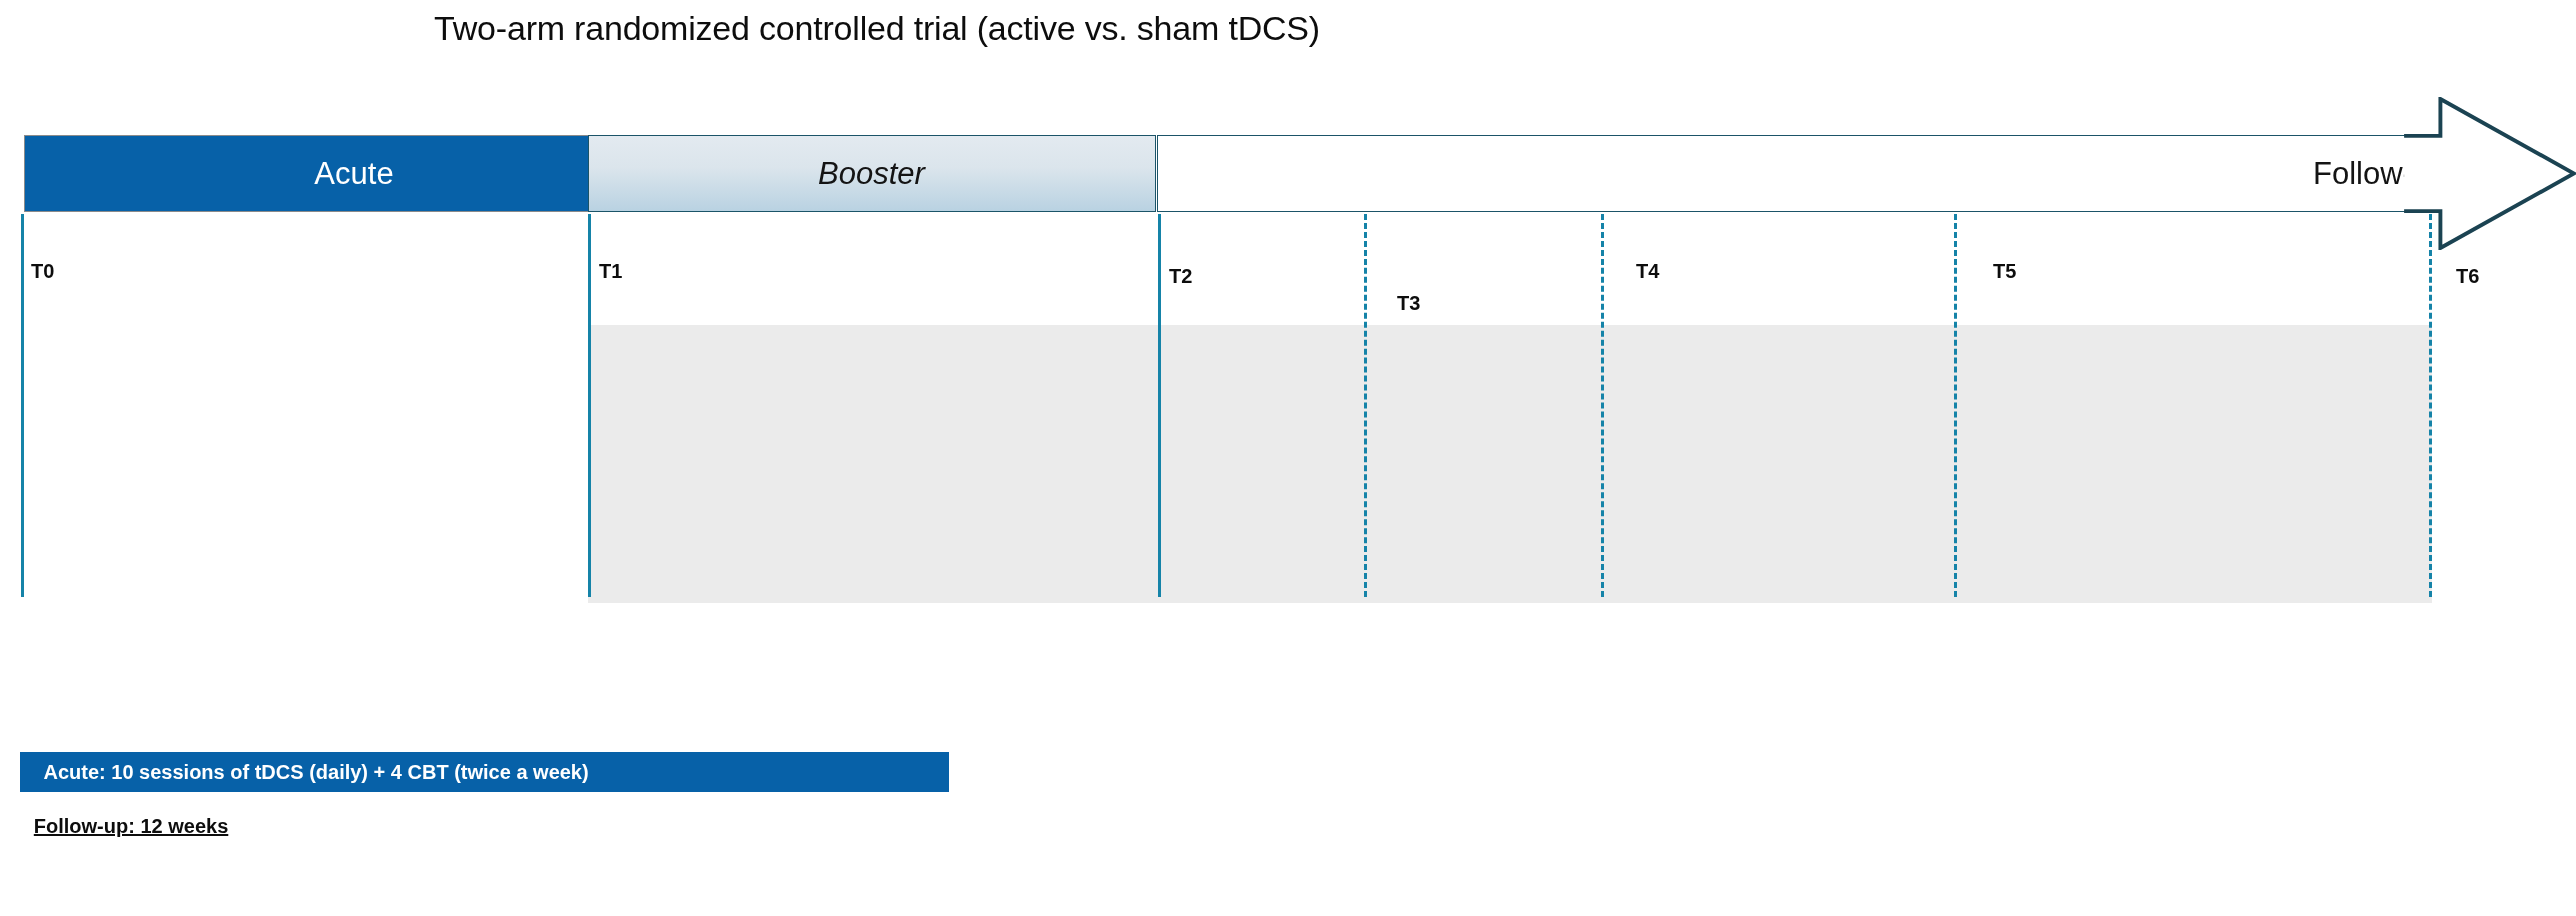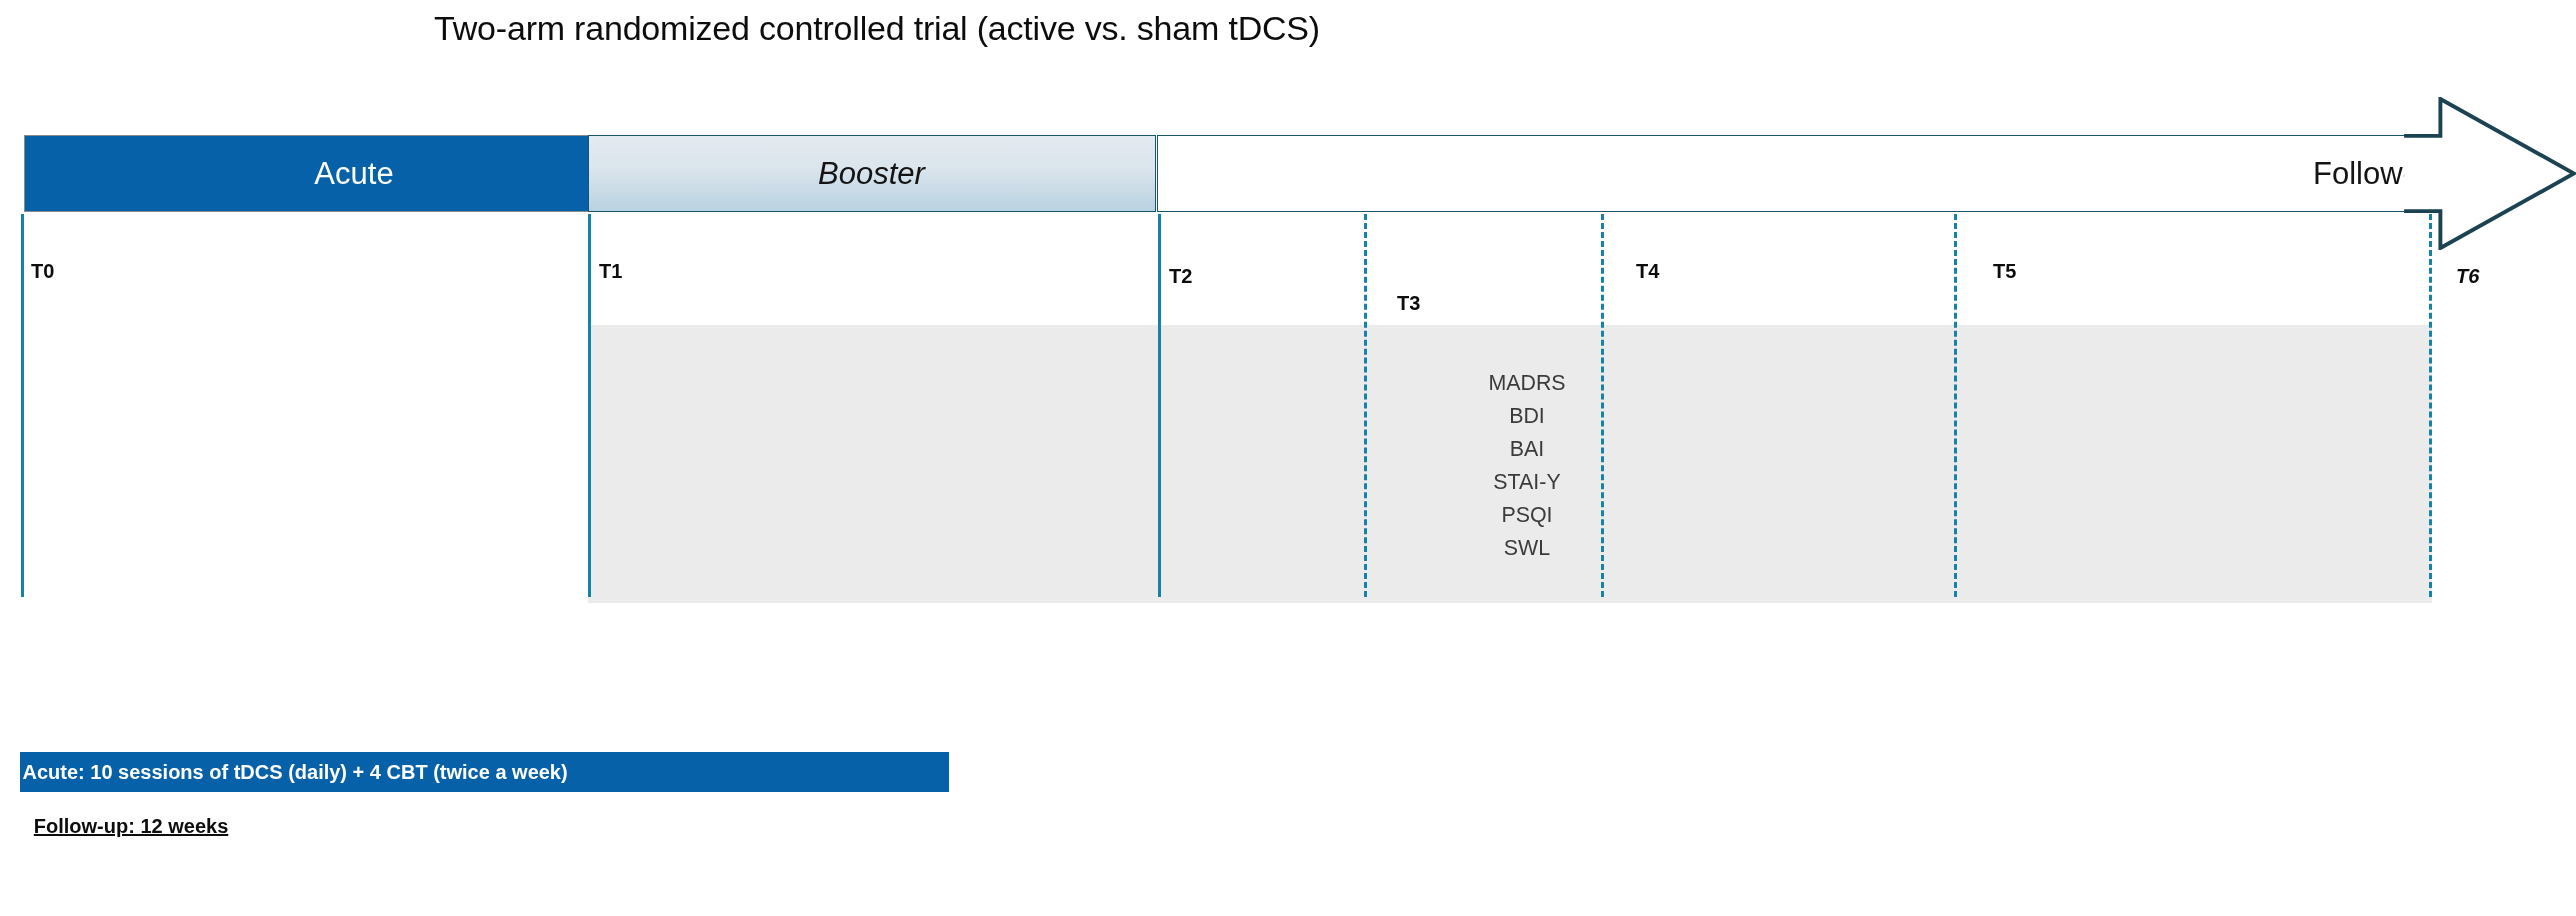--- a/index.html
+++ b/index.html
@@ -107,21 +107,21 @@
     font-size: 21.4px;
     line-height: 33px;
     color: #3b3b3b;
   }
 
   
   .legend { position: absolute; left: 19.5px; top: 752px; width: 929px; }
   .legend-row {
     height: 40px;
     display: flex; align-items: center;
-    padding-left: 3px;
+    padding-left: 24px;
     font-size: 20px;
     font-weight: bold;
     white-space: nowrap;
   }
   .legend-acute { background: #0761A8; color: #ffffff; }
   .legend-booster {
     background: linear-gradient(90deg, #e6ebef 0%, #e3e9ee 45%, #cddfeb 100%);
     color: #0d0d0d;
     margin-top: 14.3px;
   }
@@ -159,31 +159,23 @@
   <div class="tick tick-dashed" style="left:1601px;top:214px; height:383px;"></div>
   <div class="tick tick-dashed" style="left:1954px;top:214px; height:383px;"></div>
   <div class="tick tick-dashed" style="left:2429px;top:214px; height:383px;"></div>
 
   <div class="tick-label" style="left:31px;  top:260px;">T0</div>
   <div class="tick-label" style="left:599px; top:260px;">T1</div>
   <div class="tick-label" style="left:1169px;top:265px;">T2</div>
   <div class="tick-label" style="left:1397px;top:292px;">T3</div>
   <div class="tick-label" style="left:1636px;top:260px;">T4</div>
   <div class="tick-label" style="left:1993px;top:260px;">T5</div>
-  <div class="tick-label" style="left:2456px;top:265px;font-style:italic;">T6</div>
+  <div class="tick-label" style="left:2456px;top:265px;">T6</div>
 
 
-  <div class="assess-list">
-    <div>MADRS</div>
-    <div>BDI</div>
-    <div>BAI</div>
-    <div>STAI-Y</div>
-    <div>PSQI</div>
-    <div>SWL</div>
-  </div>
 
   <div class="legend">
     <div class="legend-row legend-acute">
       <span>Acute: 10 sessions of tDCS (daily) + 4 CBT (twice a week)</span>
     </div>
     <div class="legend-row legend-follow">
       <span>Follow-up: 12 weeks</span>
     </div>
   </div>
 

